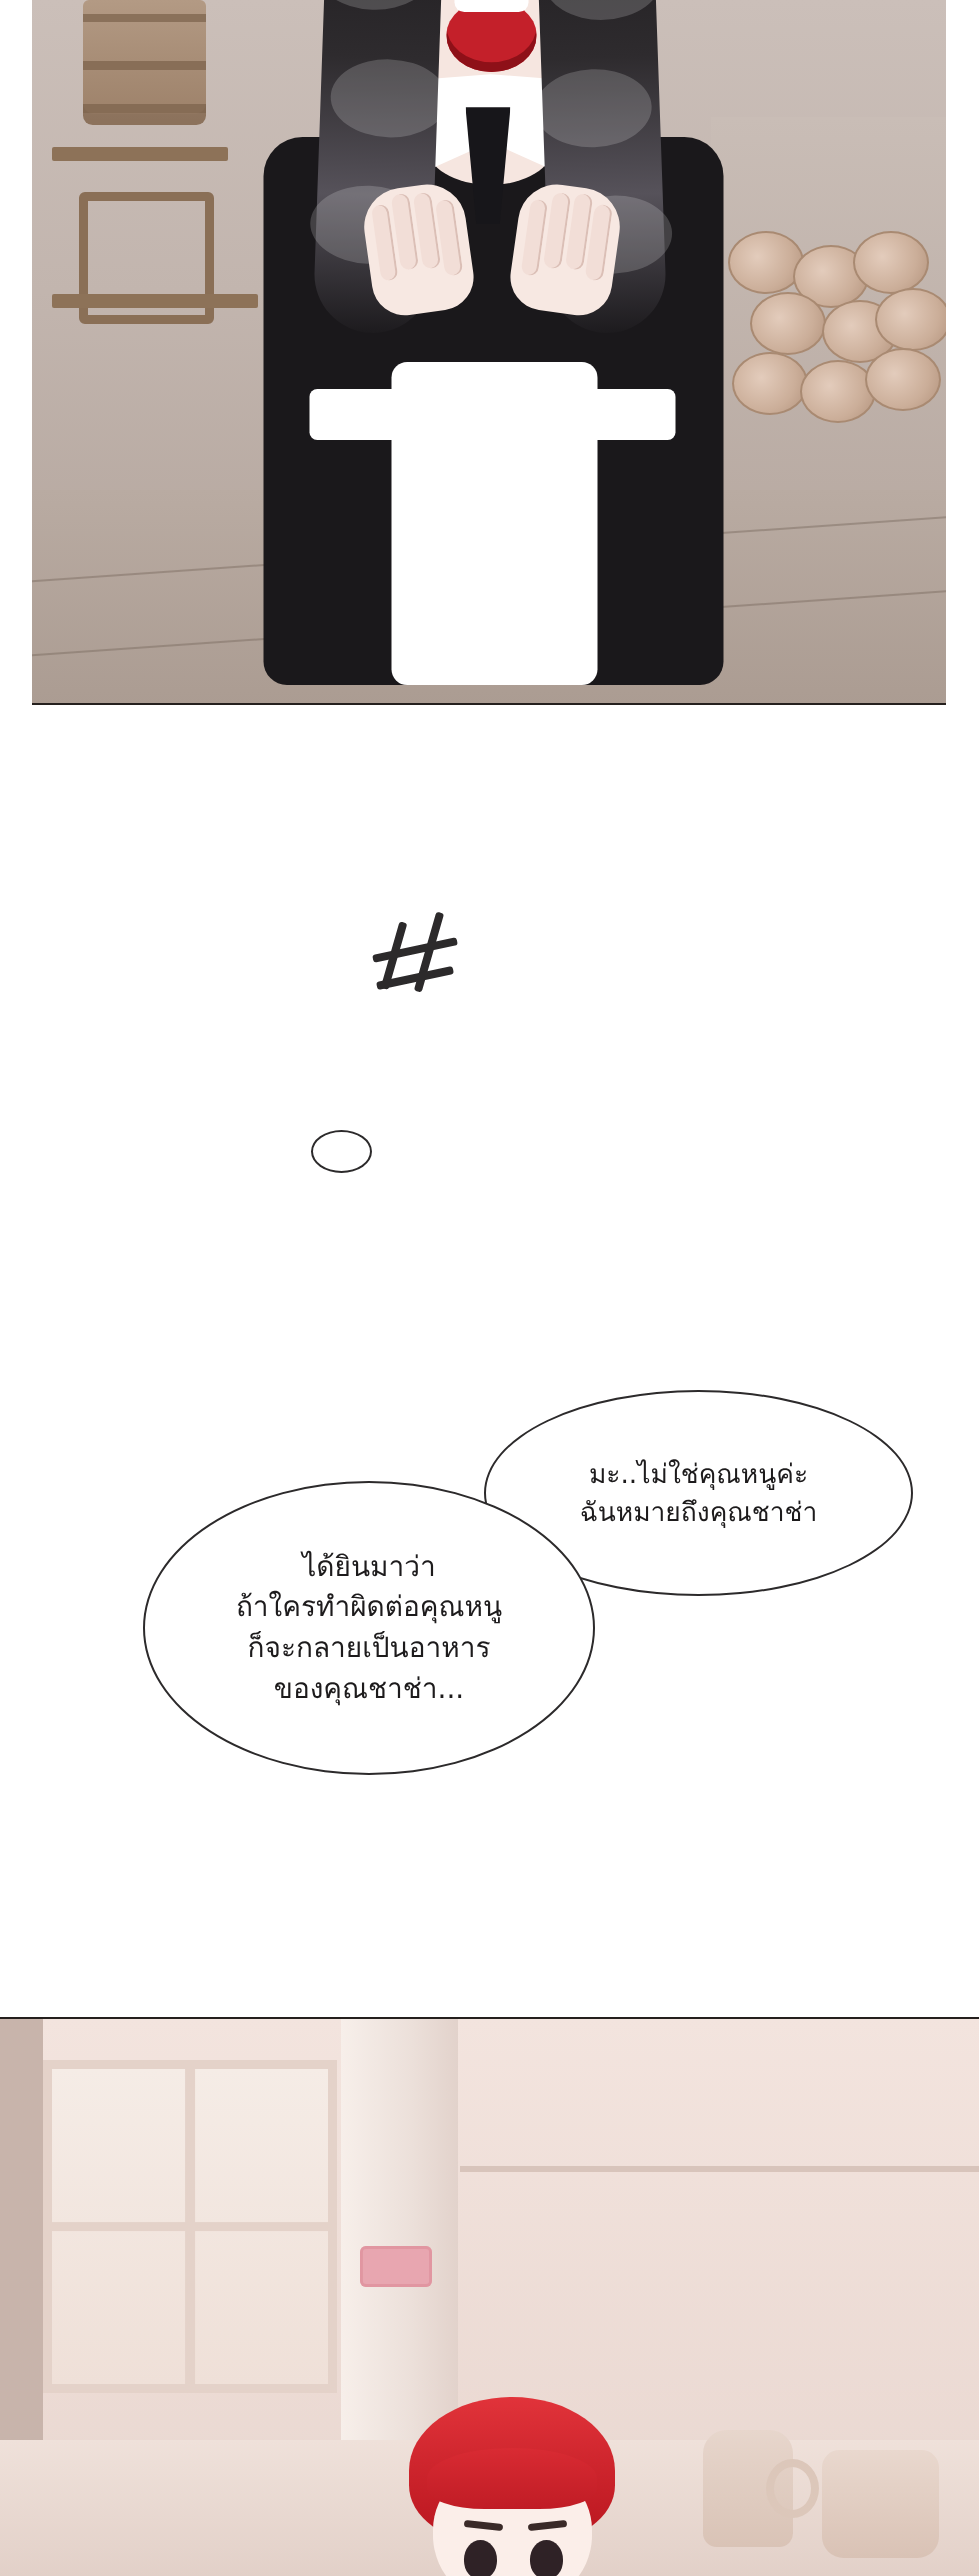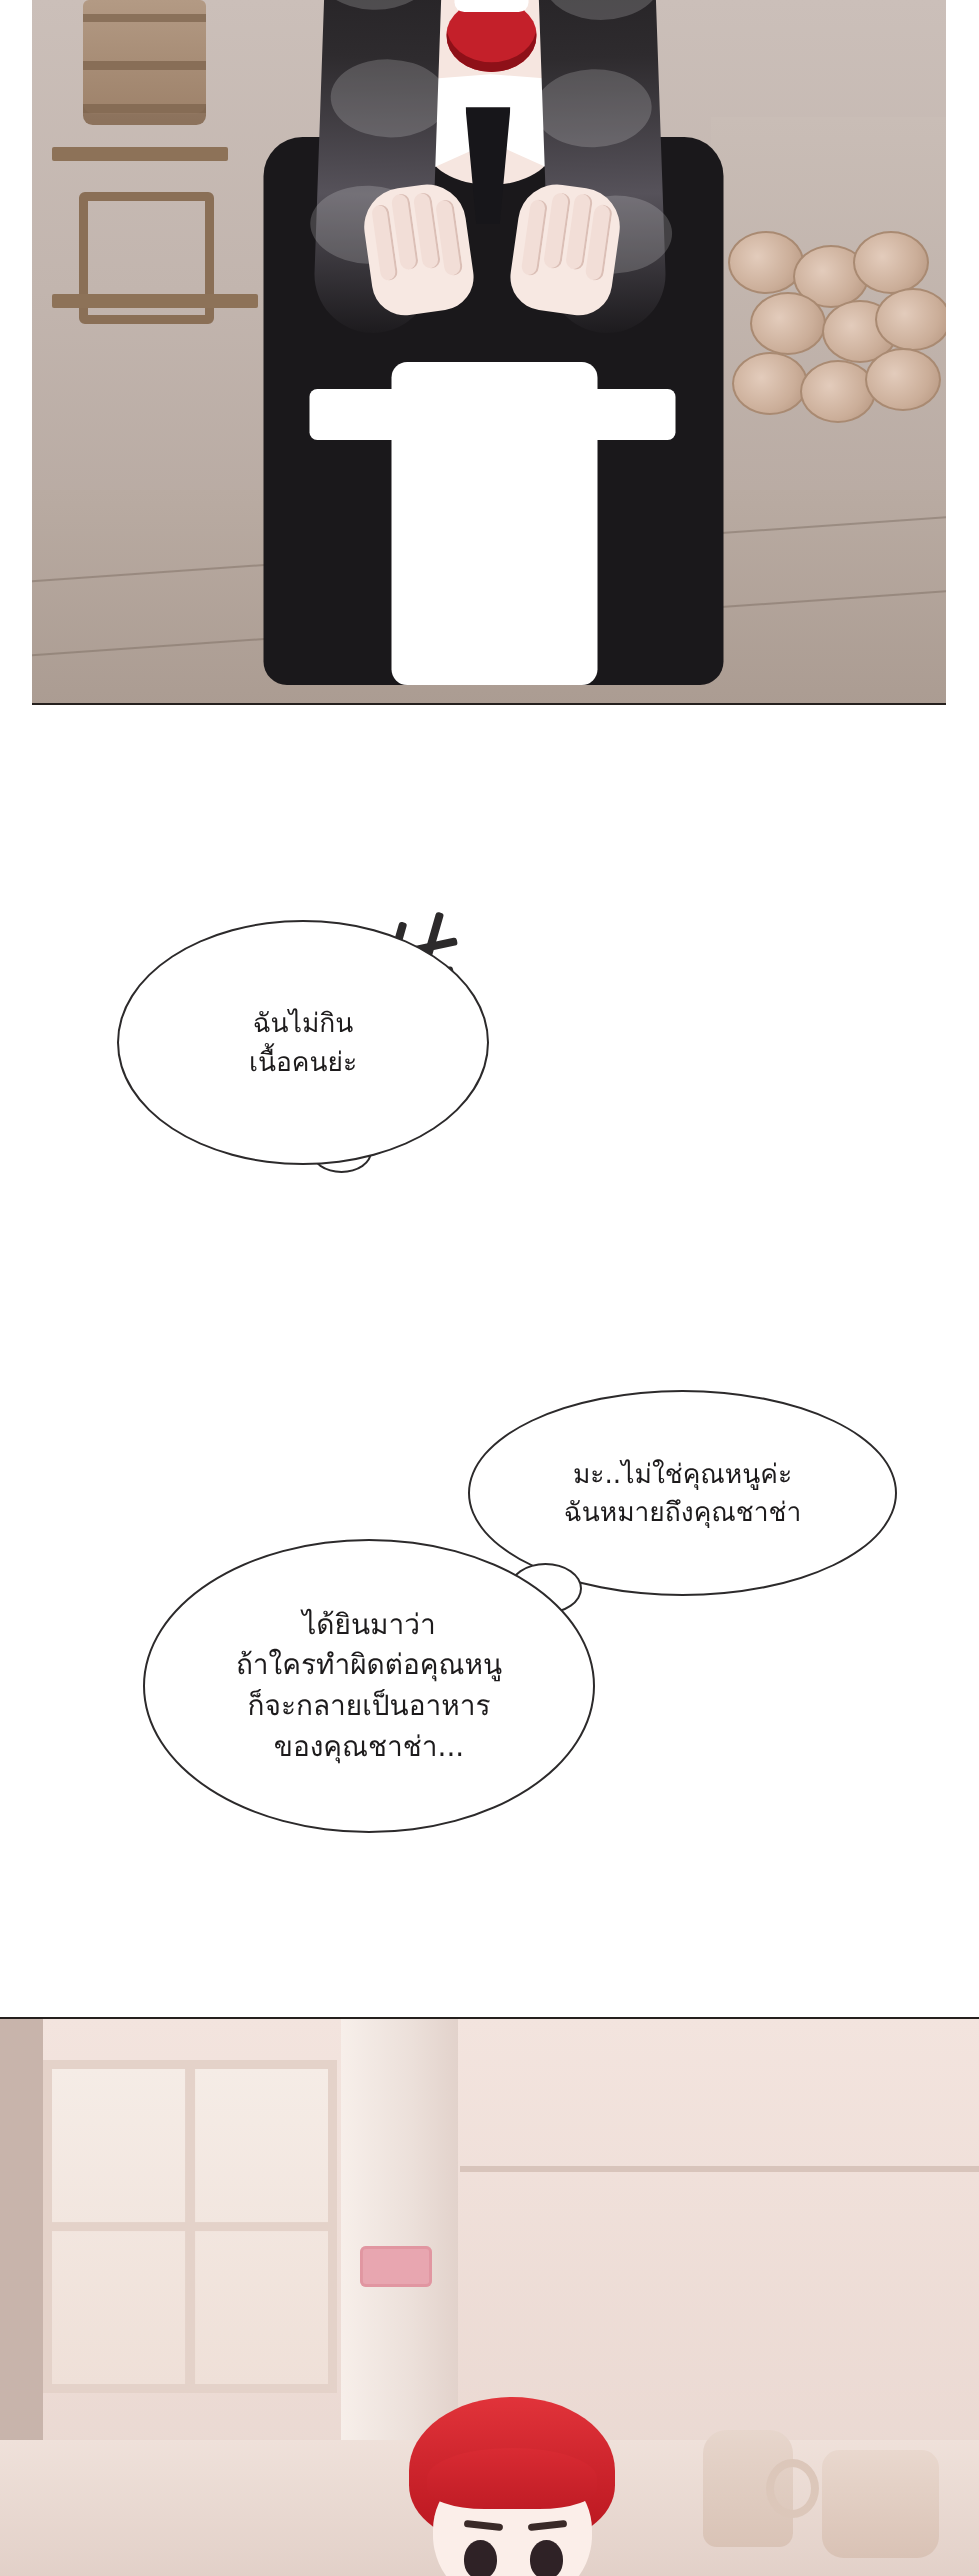--- a/index.html
+++ b/index.html
@@ -220,27 +220,27 @@
     white-space: pre-line;
   }
 
   #bubble1 {
     left: 117px; top: 920px;
     width: 372px; height: 245px;
   }
   #bubble1 .txt { font-size: 26.4px; }
 
   #bubble2 {
-    left: 468px; top: 1390px;
+    left: 484px; top: 1390px;
     width: 429px; height: 206px;
   }
   #bubble2 .txt { font-size: 26.4px; }
 
   #bubble3 {
-    left: 143px; top: 1539px;
+    left: 143px; top: 1481px;
     width: 452px; height: 294px;
   }
   #bubble3 .txt { font-size: 28px; }
 
   .tail {
     position: absolute;
     background: #ffffff;
     border: 2.9px solid #2c2a2b;
     border-radius: 50%;
   }
@@ -451,24 +451,20 @@
   </div>
 
   <div class="spark">
     <i></i>
       <i></i>
       <i></i>
       <i></i>
   </div>
 
   <div class="tail" id="tail1"></div>
-  <div class="bubble" id="bubble1">
-    <div class="txt">ฉันไม่กิน
-เนื้อคนย่ะ</div>
-  </div>
 
   <div class="bubble" id="bubble2">
     <div class="txt">มะ..ไม่ใช่คุณหนูค่ะ
 ฉันหมายถึงคุณชาช่า</div>
   </div>
   <div class="tail" id="tail2"></div>
 
   <div class="bubble" id="bubble3">
     <div class="txt">ได้ยินมาว่า
 ถ้าใครทำผิดต่อคุณหนู

